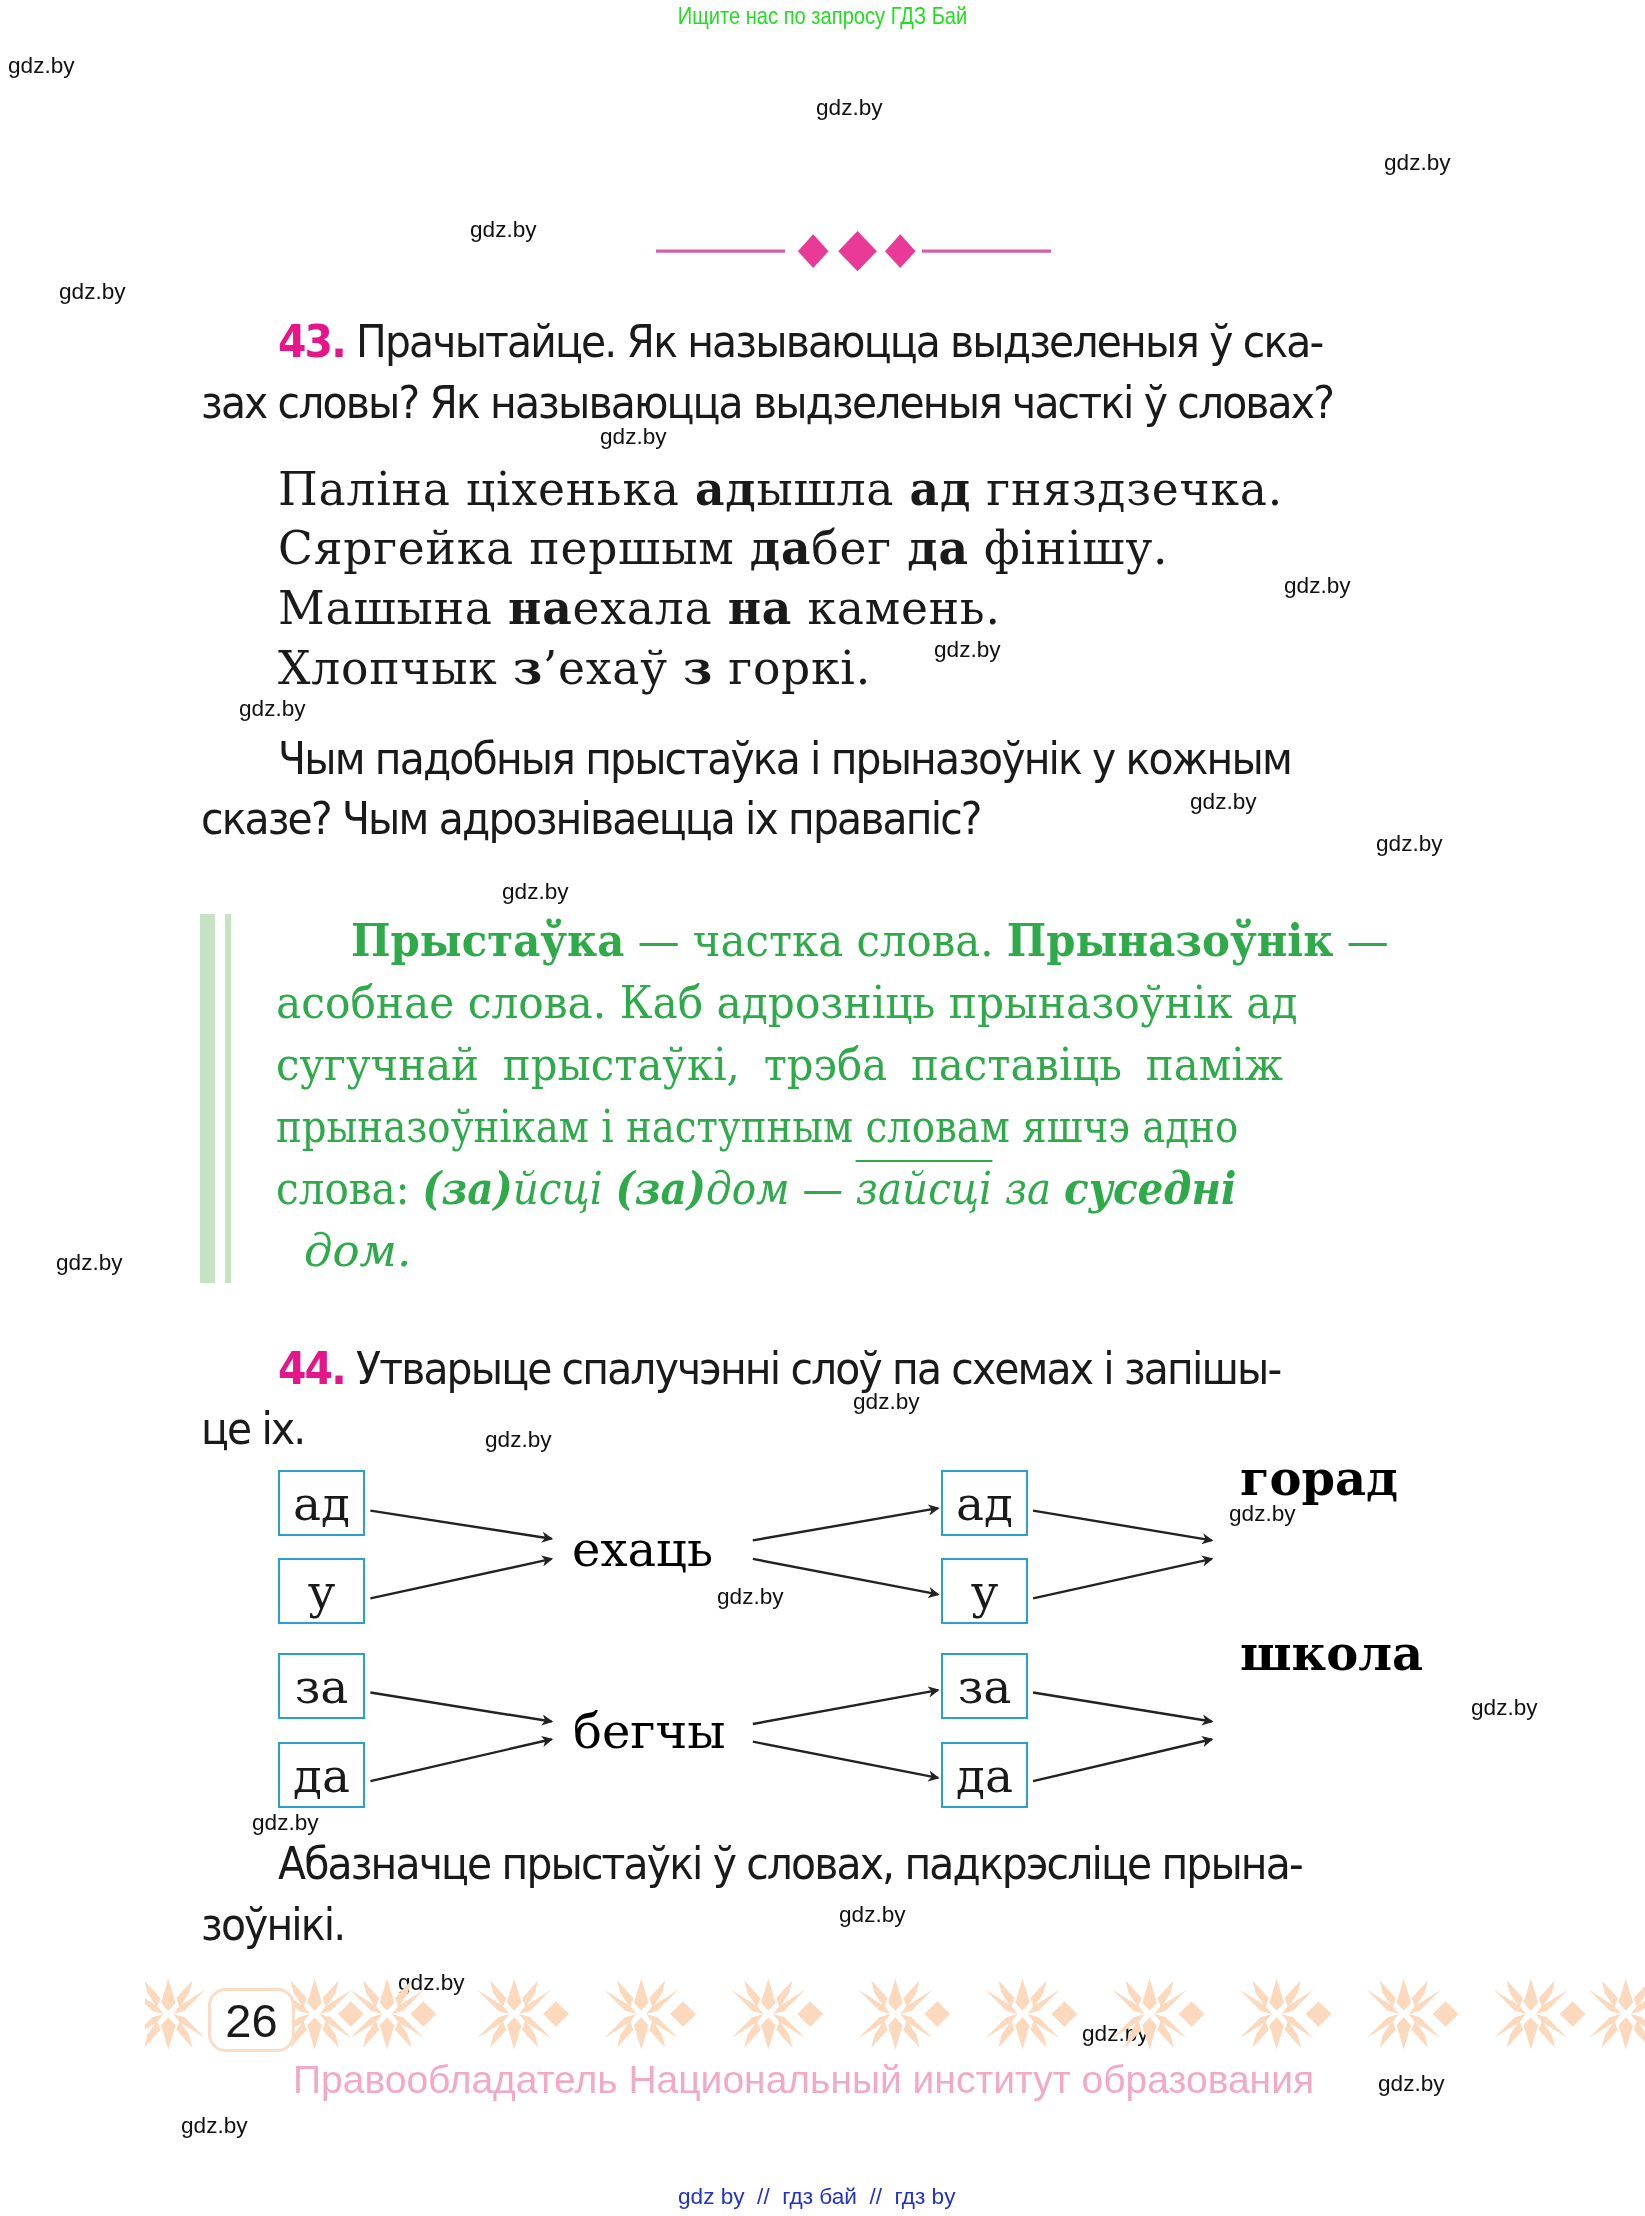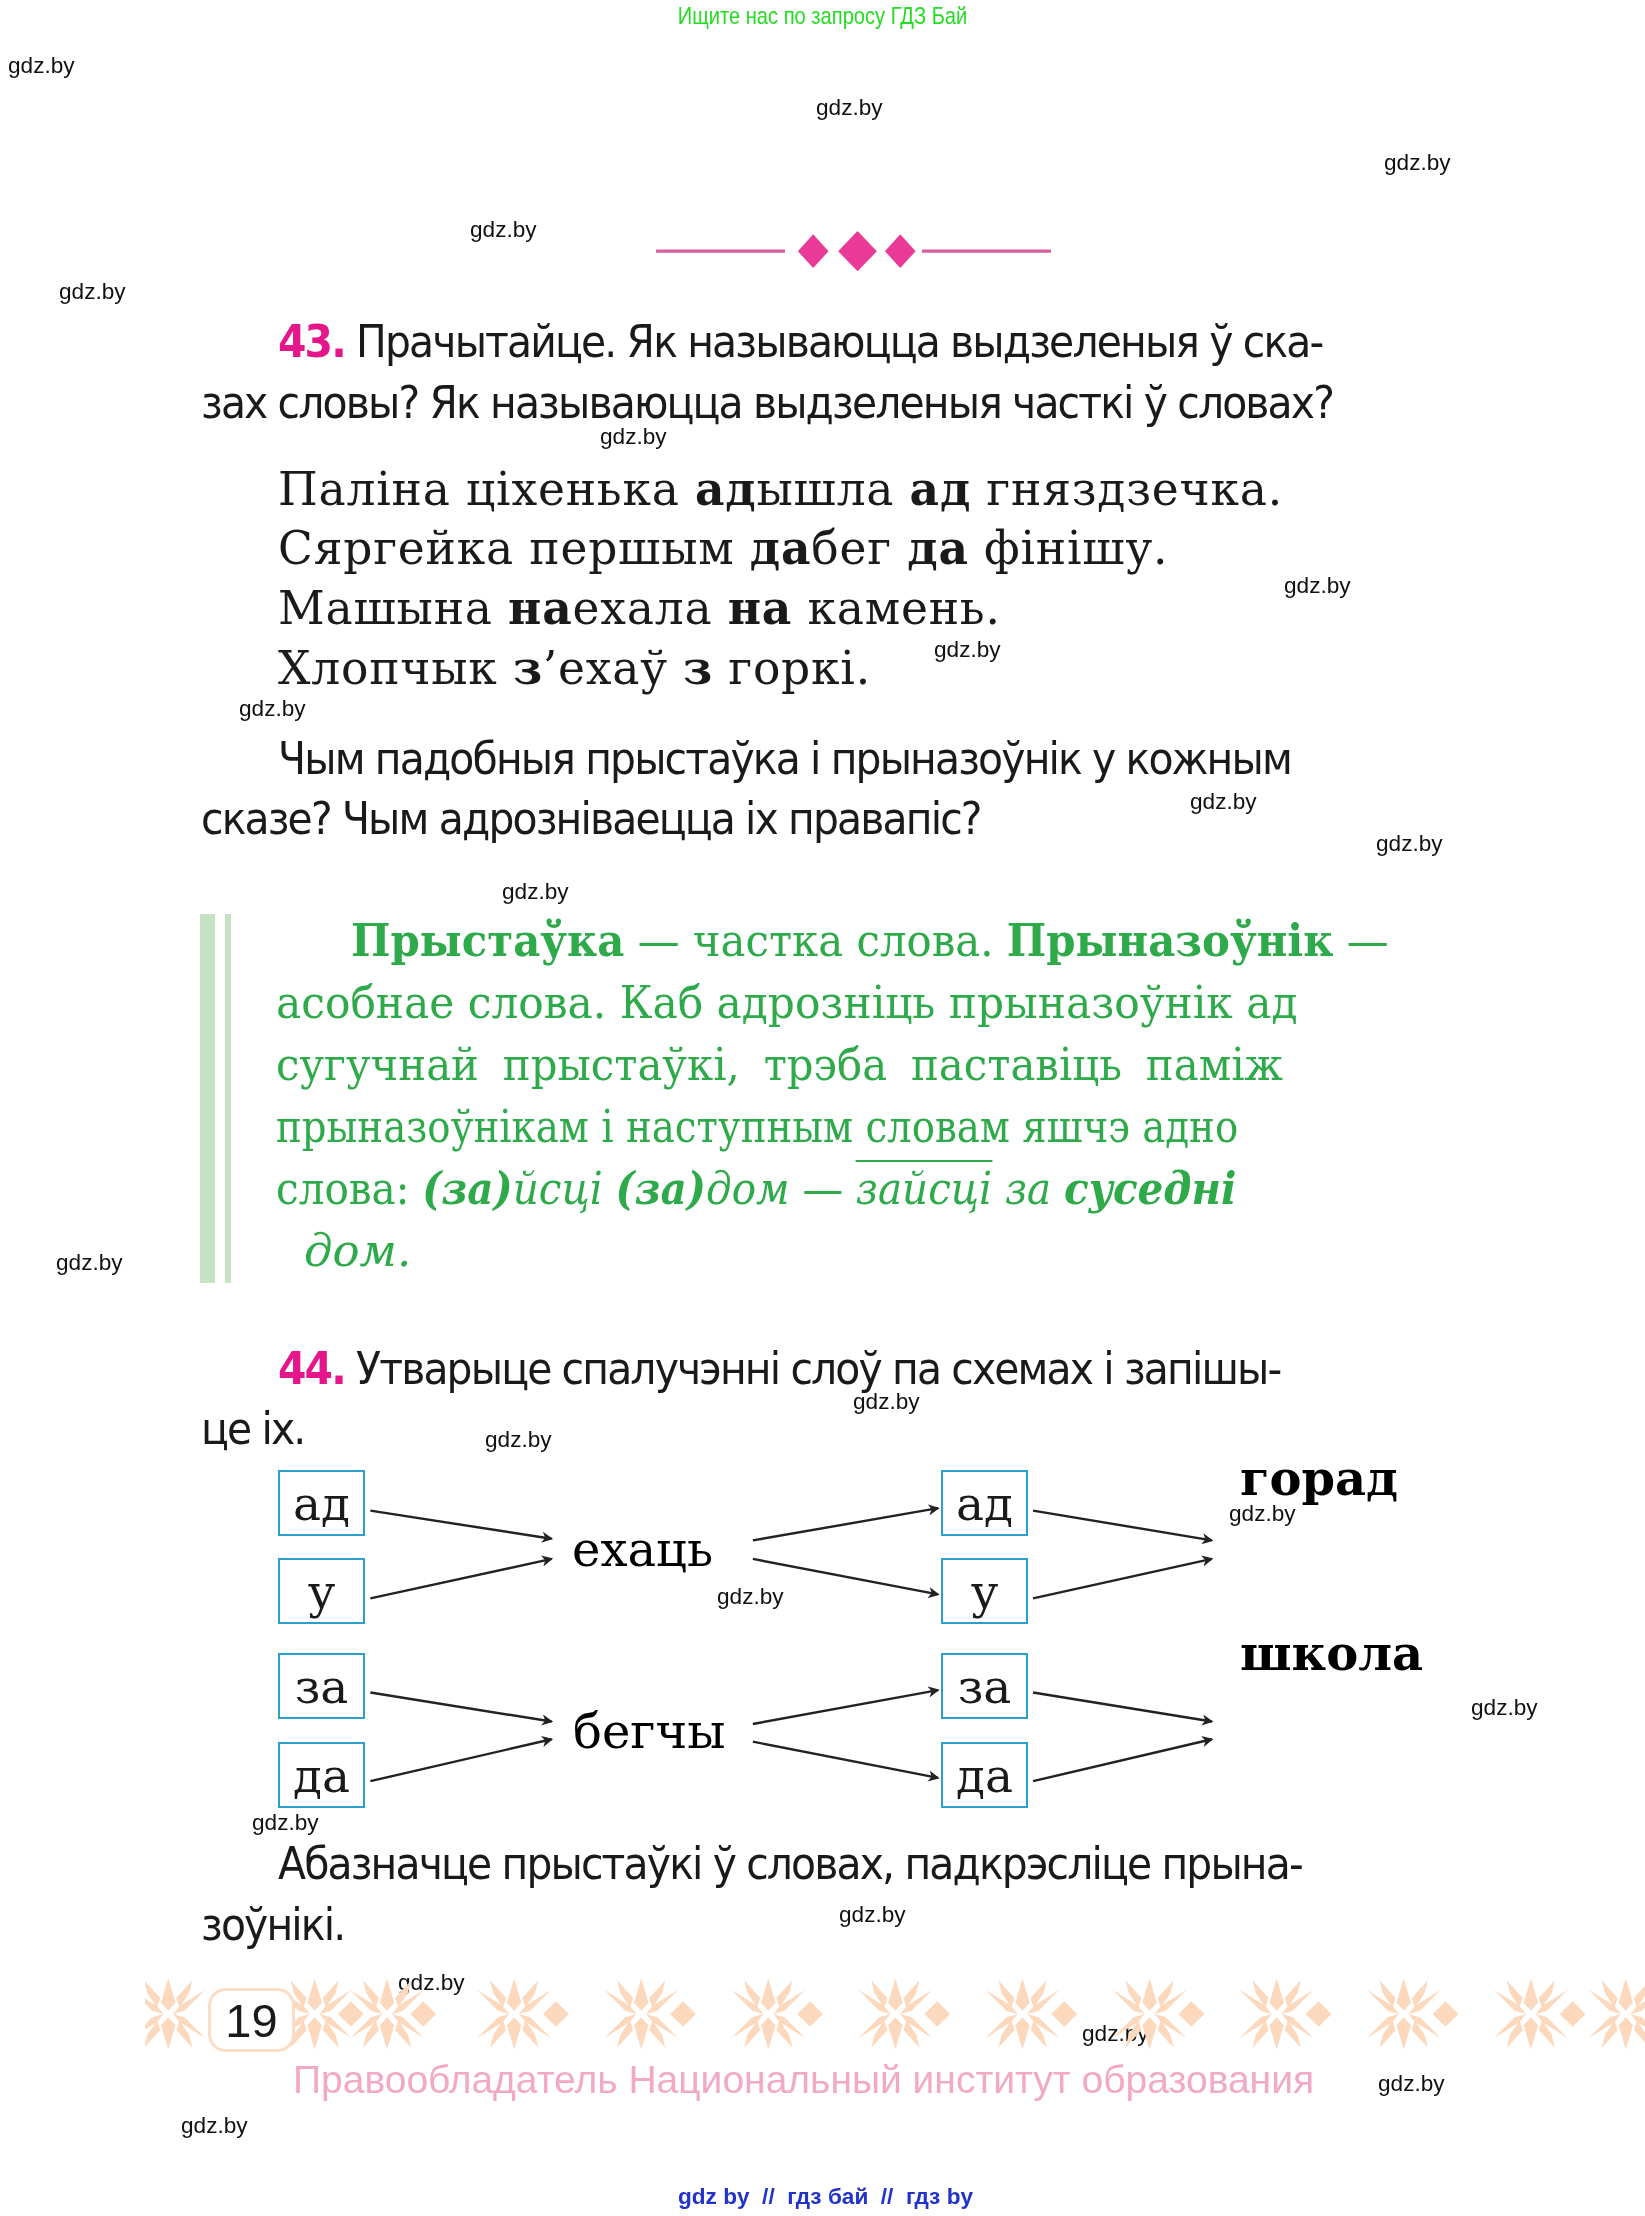--- a/index.html
+++ b/index.html
@@ -180,18 +180,18 @@
     <use href="#dia" x="1300" y="46"></use>
   <use href="#star" x="1406" y="46"></use>
     <use href="#dia" x="1458" y="46"></use>
   <use href="#star" x="1564" y="46"></use>
     <use href="#dia" x="1616" y="46"></use>
   <use href="#star" x="1722" y="46"></use>
     <use href="#dia" x="1774" y="46"></use>
   <use href="#star" x="1840" y="46"></use>
 </svg>
 
-<div class="page-num">19</div>
+<div class="page-num">26</div>
 
 <div class="abs footer-copy" style="left:293px;top:2058px;">Правообладатель Национальный институт образования</div>
 
-<div class="abs bottom-links" style="left:678px;top:2184px;white-space:pre;font-weight:bold;">gdz by  //  гдз бай  //  гдз by</div>
+<div class="abs bottom-links" style="left:678px;top:2184px;white-space:pre;">gdz by  //  гдз бай  //  гдз by</div>
 
 
 </body></html>

